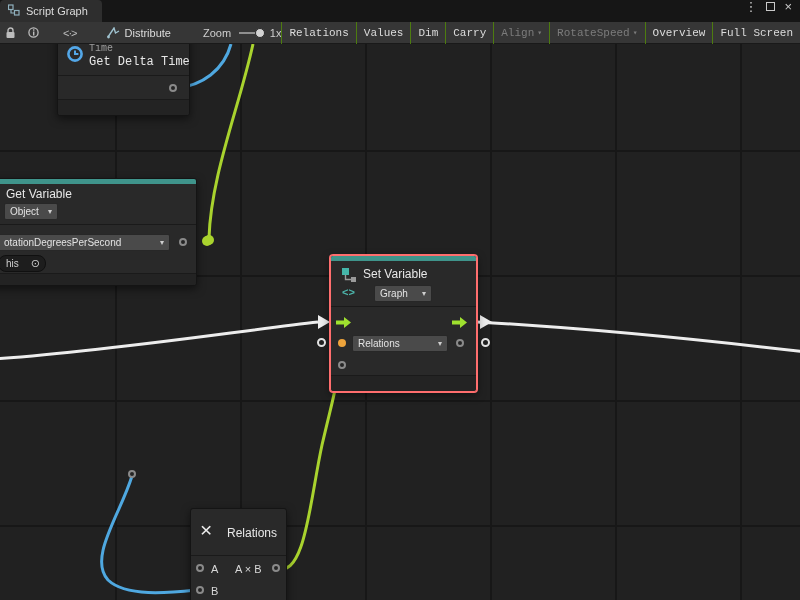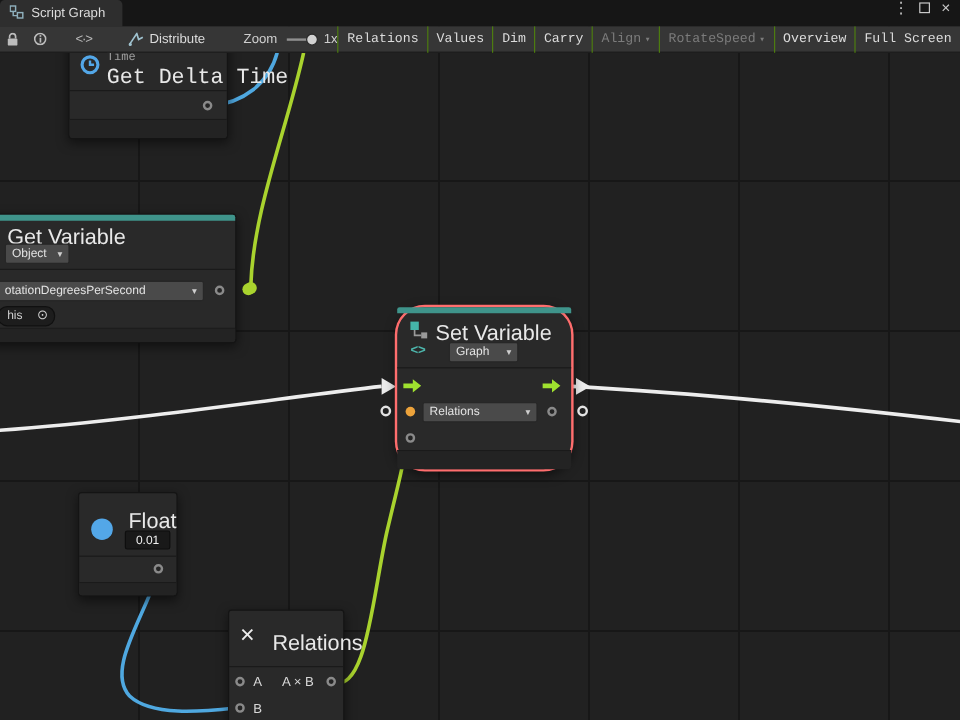--- a/index.html
+++ b/index.html
@@ -27,21 +27,21 @@
   .tbtn .arr{font-size:8px;margin-left:3px;}
   .zoomtrack{width:96px;height:2px;background:#8f8f8f;position:relative;margin-left:8px;}
   .zoomknob{position:absolute;right:-2px;top:-4px;width:10px;height:10px;border-radius:50%;background:#d2d2d2;border:1px solid #2a2a2a;}
   .codeglyph{font-size:11px;color:#bdbdbd;letter-spacing:-1px;}
   
   .node{position:absolute;background:#292929;border:1px solid #141414;border-radius:3px;box-shadow:0 3px 9px rgba(0,0,0,.5);z-index:3;}
   .node.selected{border:1px solid #ff6e6e;box-shadow:0 0 0 1px #ff6e6e,0 3px 9px rgba(0,0,0,.5);}
   .strip{position:absolute;left:0;right:0;top:0;height:5px;background:#3f948b;border-radius:2px 2px 0 0;}
   .hline{position:absolute;left:0;right:0;height:1px;background:#1a1a1a;}
   .nfoot{position:absolute;left:0;right:0;bottom:0;background:#232323;border-top:1px solid #1a1a1a;border-radius:0 0 3px 3px;}
-  .ntitle{position:absolute;font-size:18px;color:#e8e8e8;white-space:nowrap;}
+  .ntitle{position:absolute;font-size:12px;color:#e8e8e8;white-space:nowrap;}
   .nsub{position:absolute;font-size:10px;color:#9d9d9d;white-space:nowrap;}
   .plabel{position:absolute;font-size:11px;color:#d8d8d8;white-space:nowrap;}
   .dd{position:absolute;height:17px;background:#4a4a4a;border:1px solid #272727;border-radius:2px;display:flex;align-items:center;justify-content:space-between;padding:0 5px;font-size:10px;color:#e3e3e3;white-space:nowrap;overflow:hidden;}
   .dd .arr{font-size:8px;color:#cfcfcf;margin-left:4px;flex:0 0 auto;}
   .valbox{position:absolute;background:#191919;border:1px solid #0e0e0e;border-radius:2px;display:flex;align-items:center;justify-content:center;font-size:10px;color:#f0f0f0;}
   .pill{position:absolute;height:17px;background:#1d1d1d;border:1px solid #101010;border-radius:8px;display:flex;align-items:center;justify-content:space-between;padding:0 5px 0 7px;font-size:10px;color:#cfcfcf;}
   .pill .tgt{font-size:11px;color:#cfcfcf;line-height:1;}
   
   .dot{position:absolute;width:8px;height:8px;border-radius:50%;z-index:4;}
   .dot.hollow{border:2px solid #8a8a8a;background:#242424;}
@@ -94,21 +94,21 @@
       <span>otationDegreesPerSecond</span>
       <span class="arr">▾</span>
     </div>
     <div class="pill" style="left:7px;top:76px;width:48px;">
       <span>his</span>
       <span class="tgt">⊙</span>
     </div>
     <div class="nfoot" style="height:12px;"></div>
   </div>
 
-  <div class="node selected" style="left:330px;top:255px;width:147px;height:137px;border-radius:24px;">
+  <div class="node selected" style="left:330px;top:255px;width:147px;height:137px;">
     <div class="strip"></div>
     <span style="position:absolute;left:10px;top:11px;">
       <svg width="16" height="16" viewBox="0 0 16 16">
           <rect x="1" y="1" width="7" height="7" fill="#45b5a9"></rect>
           <rect x="10" y="10" width="5" height="5" fill="#9a9a9a"></rect>
           <path d="M4.5 8 V12.5 H10" stroke="#9a9a9a" stroke-width="1.4" fill="none"></path>
         </svg>
     </span>
     <span class="ntitle" style="left:32px;top:11px;">Set Variable</span>
     <span class="plabel" style="left:11px;top:30px;color:#4db6ac;font-weight:bold;">&lt;&gt;</span>
@@ -118,29 +118,20 @@
     </div>
     <div class="hline" style="top:50px;"></div>
     <div class="dd" style="left:21px;top:79px;width:96px;">
       <span>Relations</span>
       <span class="arr">▾</span>
     </div>
     <div class="hline" style="top:119px;"></div>
     <div class="nfoot" style="height:16px;"></div>
   </div>
 
-  <div class="node" style="left:65px;top:410px;width:83px;height:87px;">
-    <span style="position:absolute;left:10px;top:21px;width:18px;height:18px;border-radius:50%;background:#53a7e8;"></span>
-    <span class="ntitle" style="left:41px;top:13px;">Float</span>
-    <div class="valbox" style="left:38px;top:31px;width:38px;height:16px;">
-      <span>0.01</span>
-    </div>
-    <div class="hline" style="top:52px;"></div>
-    <div class="nfoot" style="height:11px;"></div>
-  </div>
 
   <div class="node" style="left:190px;top:508px;width:97px;height:110px;">
     <span class="xicon" style="position:absolute;left:9px;top:10px;">×</span>
     <span class="ntitle" style="left:36px;top:17px;">Relations</span>
     <div class="hline" style="top:46px;"></div>
     <span class="plabel" style="left:20px;top:54px;">A</span>
     <span class="plabel" style="left:44px;top:54px;">A × B</span>
     <span class="plabel" style="left:20px;top:76px;">B</span>
   </div>
 

